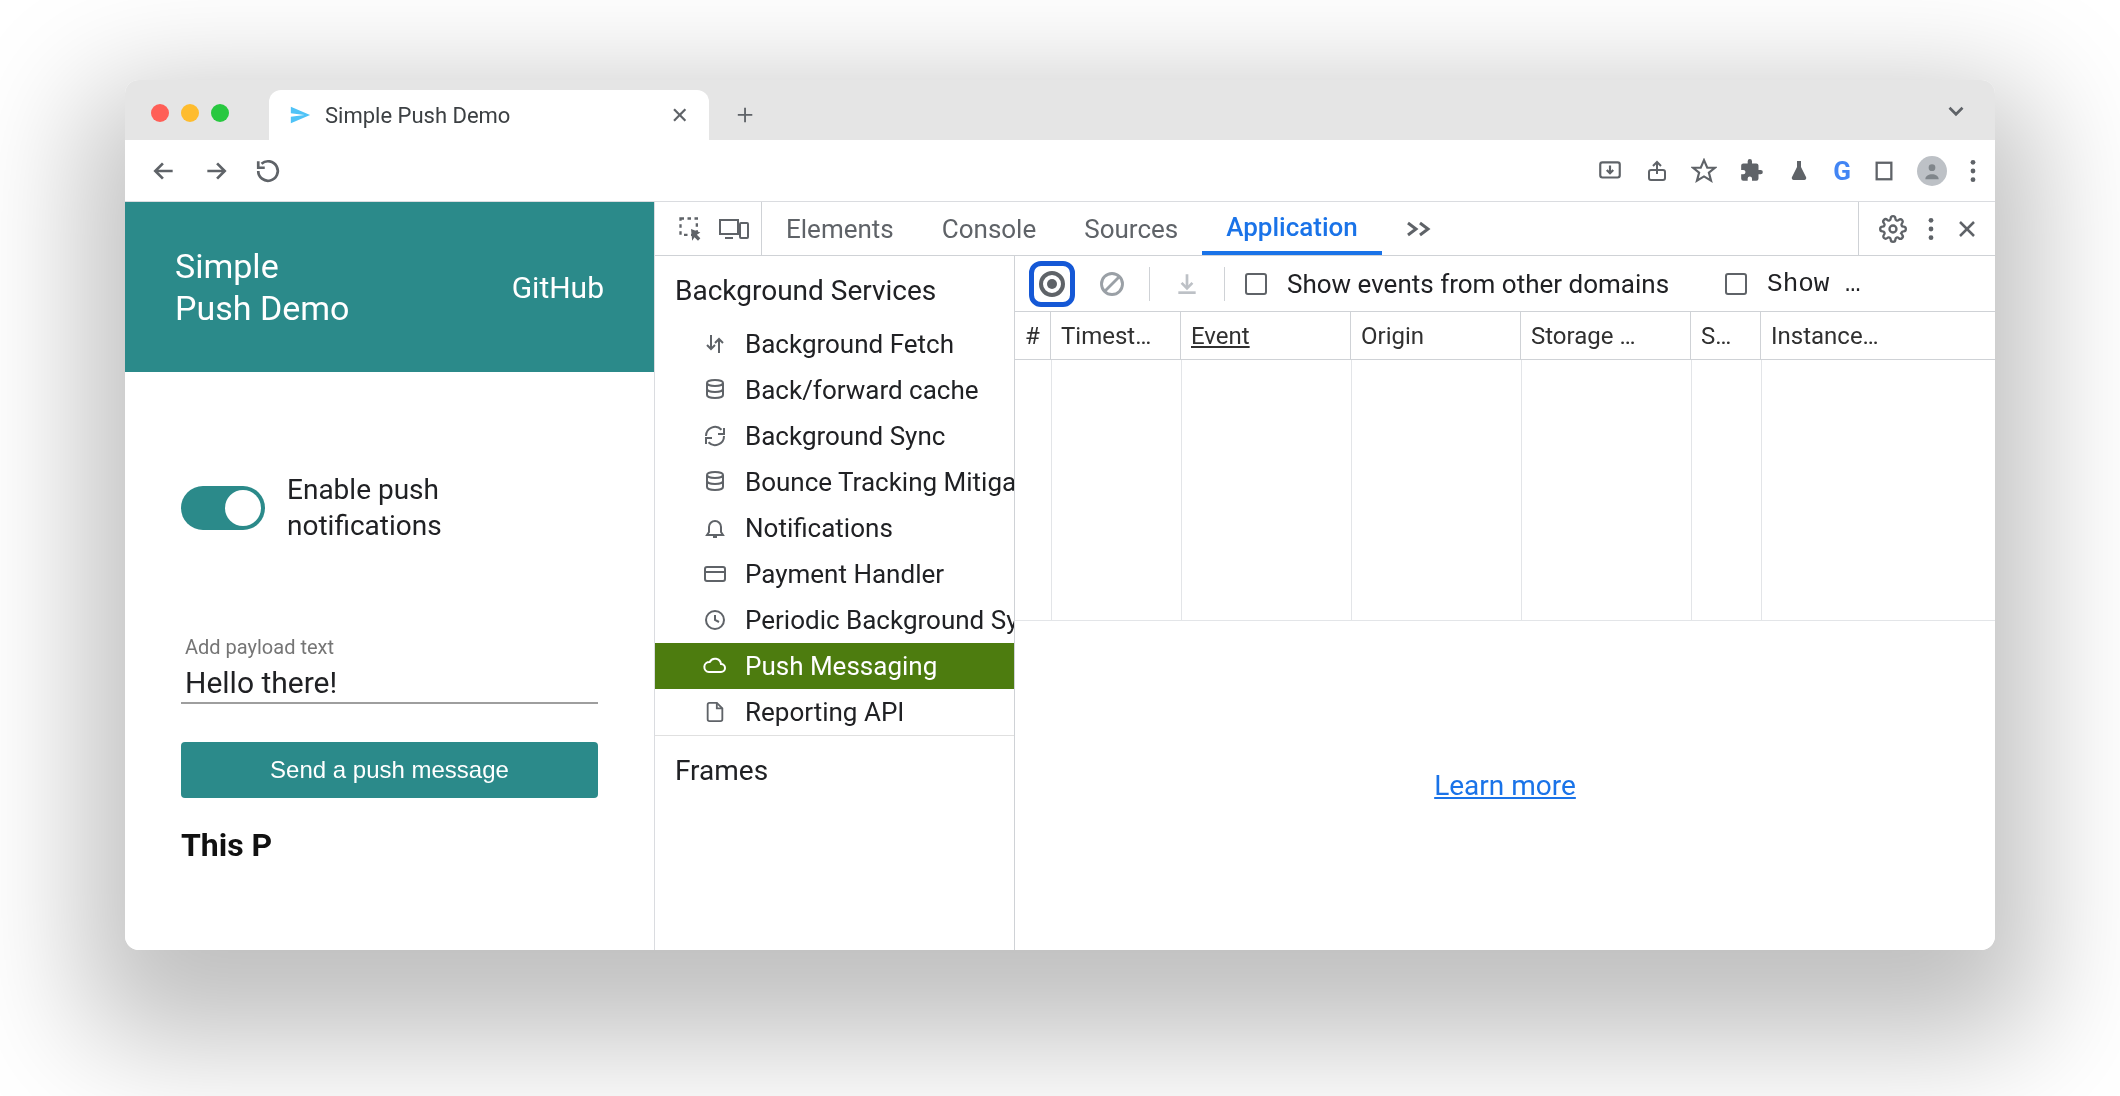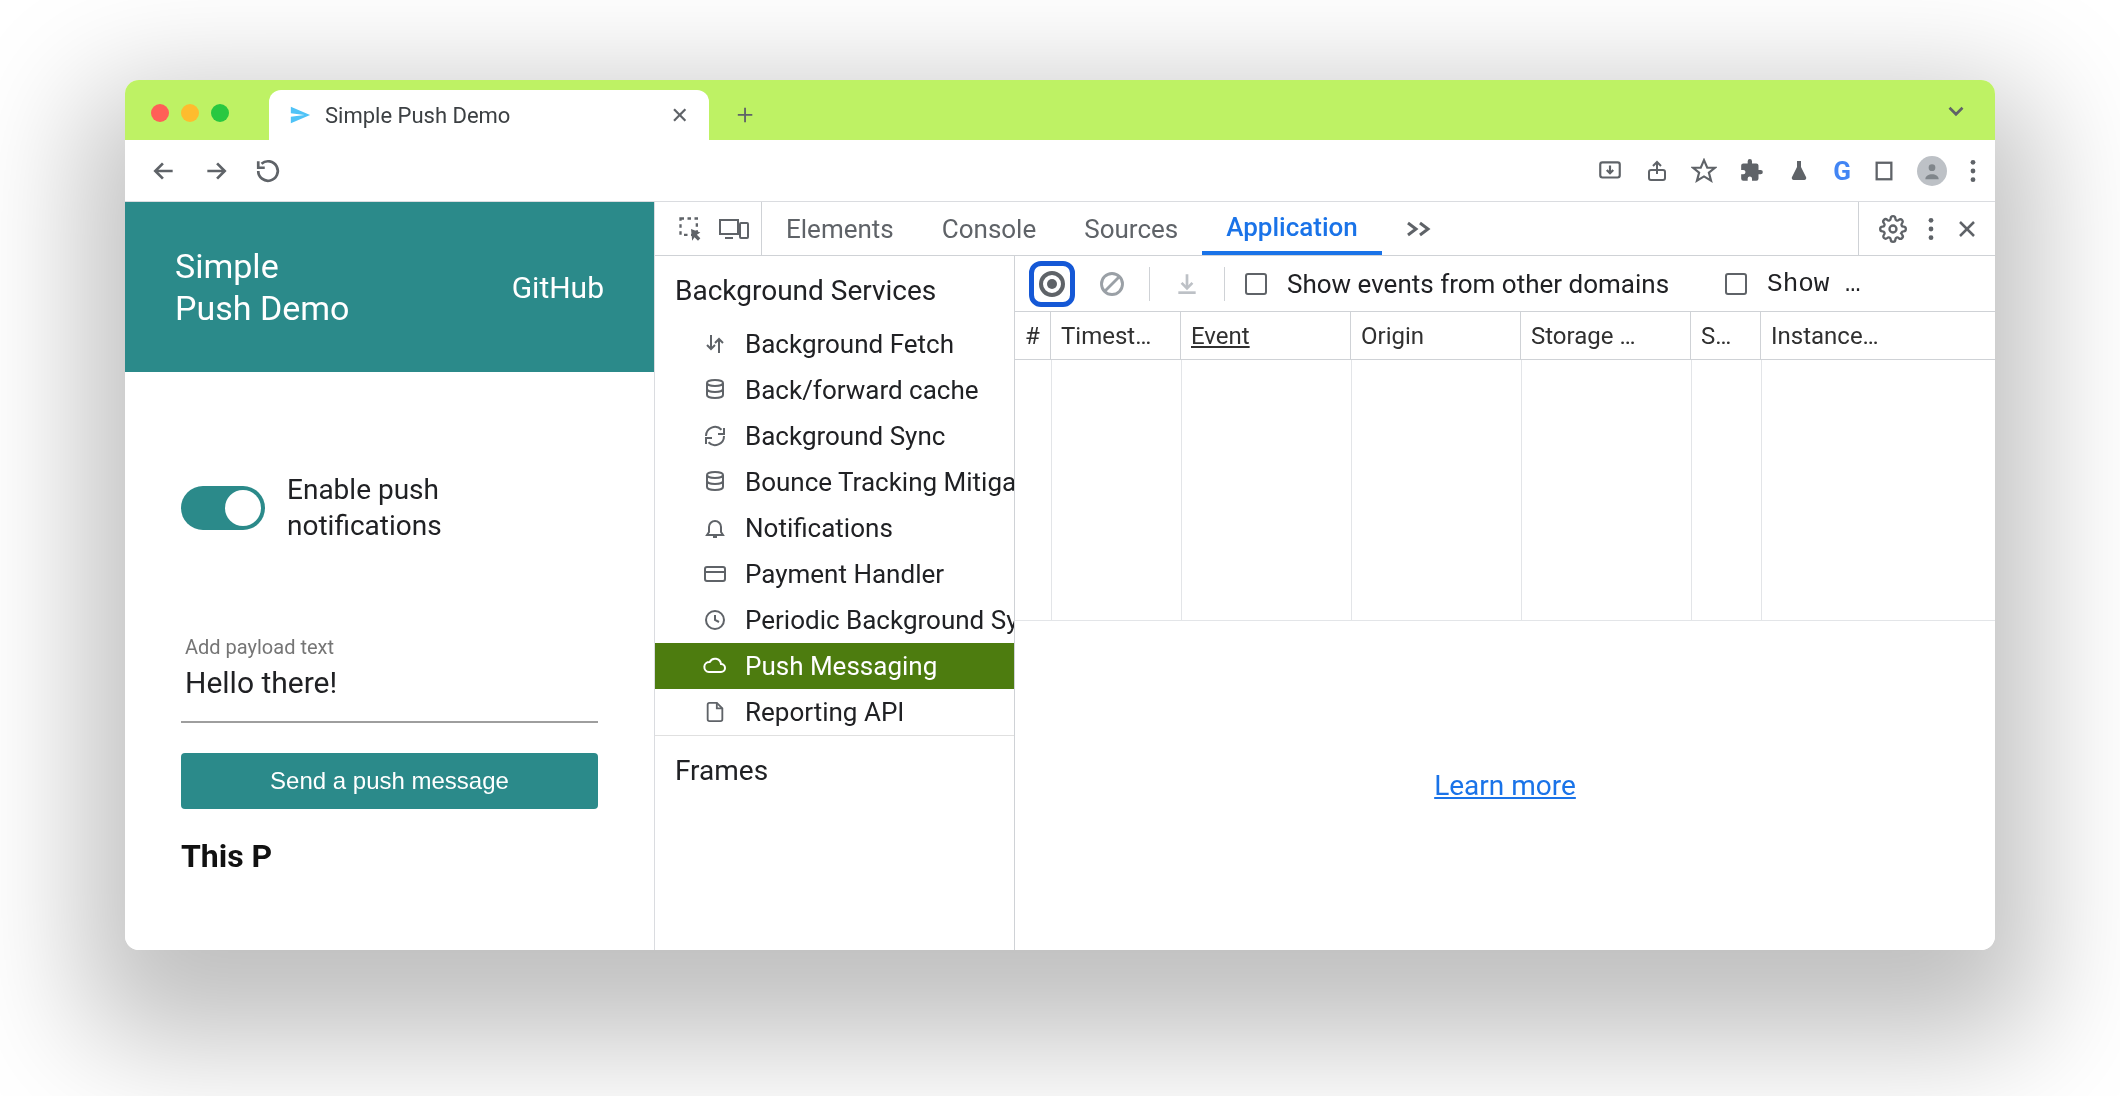--- a/index.html
+++ b/index.html
@@ -13,21 +13,21 @@
     background: #fff;
     box-shadow: 0 50px 120px 40px rgba(0,0,0,0.25);
     overflow: hidden;
     display:flex;
     flex-direction:column;
     position:relative;
   }
   
   .tabstrip {
     height: 60px;
-    background: #bef264;
+    background: #e5e5e5;
     display:flex;
     align-items:flex-end;
     padding-left: 20px;
     position:relative;
   }
   .traffic-lights { display:flex; gap:12px; align-items:center; padding-bottom:18px; padding-left:6px; padding-right:40px;}
   .tl { width:18px; height:18px; border-radius:50%; }
   .tl.red{background:#ff5f57;} .tl.yellow{background:#febc2e;} .tl.green{background:#28c840;}
   .tab {
     height:50px; background:#fff; border-top-left-radius:12px; border-top-right-radius:12px;
@@ -65,21 +65,21 @@
     color:#fff; display:flex; align-items:center; justify-content:space-between;
     padding:0 50px;
   }
   .page-header h1{font-size:34px; font-weight:400; line-height:1.25;}
   .page-header a{font-size:30px; font-weight:400;}
   .page-body{padding:40px 56px 0 56px;}
   .switchrow{display:flex;align-items:center;gap:22px;margin:60px 0 80px 0;}
   .switch{width:84px;height:44px;border-radius:22px;background:#2b8a8a;position:relative;}
   .switch .knob{position:absolute;right:4px;top:4px;width:36px;height:36px;border-radius:50%;background:#fff;}
   .switchrow .lbl{font-size:28px;color:#202124;line-height:1.3;}
-  .field{border-bottom:2px solid #9e9e9e;padding:10px 4px 21px 4px;margin-bottom:30px;}
+  .field{border-bottom:2px solid #9e9e9e;padding:10px 4px 2px 4px;margin-bottom:38px;}
   .field .ph{font-size:20px;color:#757575;}
   .field .val{font-size:30px;color:#202124;margin-top:6px;}
   .sendbtn{
     width:100%;height:56px;background:#2b8a8a;color:#fff;font-size:24px;
     display:flex;align-items:center;justify-content:center;border:none;border-radius:4px;
   }
   .pagecut{font-size:32px;font-weight:700;color:#111;margin-top:28px;}
   
   .devtools{flex:1;display:flex;flex-direction:column;background:#fff;}
   .dt-tabs{

